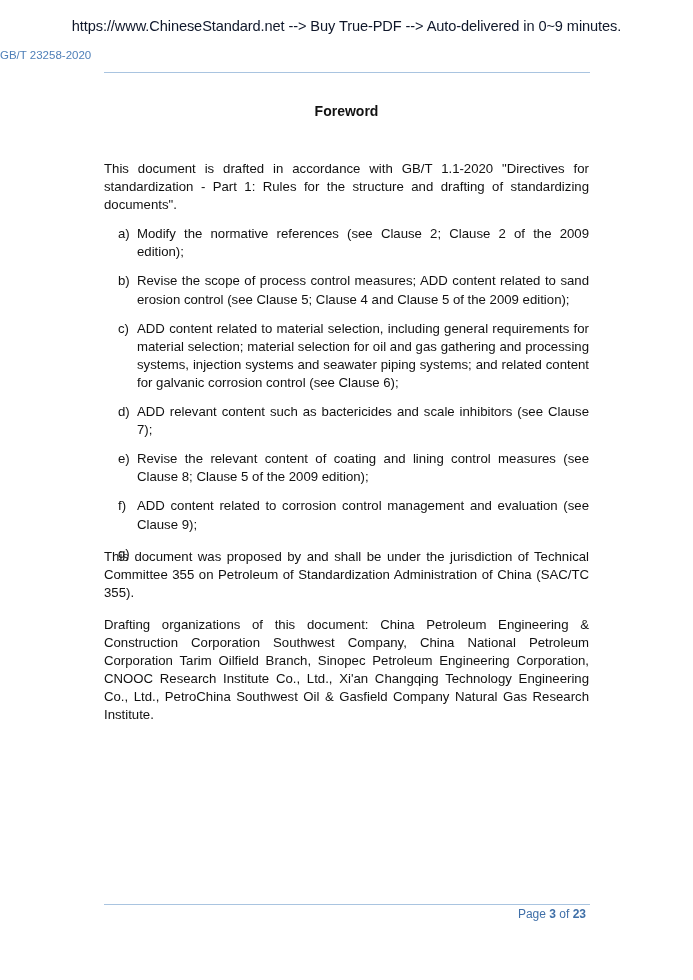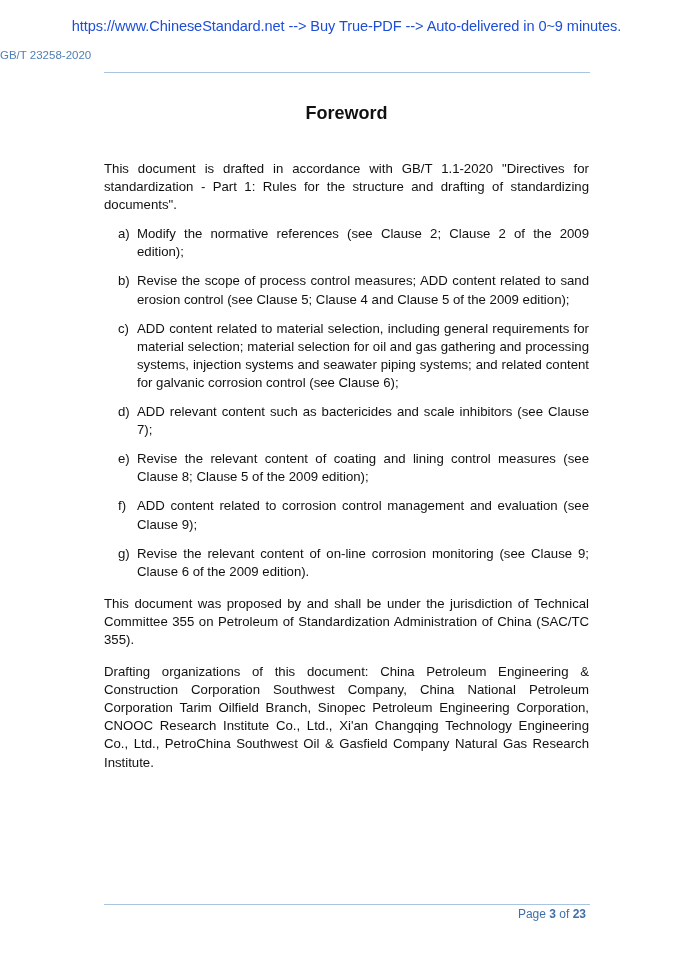--- a/index.html
+++ b/index.html
@@ -1,21 +1,21 @@
 <!DOCTYPE html>
 <html><head>
   <meta charset="utf-8">
   <style>
     html, body { margin: 0; padding: 0; background: #ffffff; }
     body { width: 693px; height: 980px; position: relative; overflow: hidden; font-family: "Liberation Sans", sans-serif; color: #111; }
     .banner { position: absolute; top: 18px; left: 0; width: 693px; text-align: center; color: #e8141c; font-size: 14.6px; letter-spacing: -0.1px; }
-    .banner a { color: #1d4ed8; text-decoration: none; }
+    .banner a { color: #0f172a; text-decoration: none; }
     .std-code { position: absolute; top: 49px; left: 0; width: 693px; text-align: left; color: #4e7fb8; font-size: 11.5px; }
     .header-rule { position: absolute; top: 72px; left: 104px; width: 486px; height: 1px; background: #a9c4e0; }
-    .title { position: absolute; top: 103px; left: 0; width: 693px; text-align: center; font-weight: bold; font-size: 18px; color: #111; }
+    .title { position: absolute; top: 103px; left: 0; width: 693px; text-align: center; font-weight: bold; font-size: 14px; color: #111; }
     .content { position: absolute; top: 146px; left: 104px; width: 485px; font-size: 13.2px; line-height: 18.1px; }
     .para { text-align: justify; margin: 14px 0 11px 0; }
     .list { margin: 0; padding: 0; list-style: none; }
     .item { position: relative; margin: 0 0 11px 14px; padding-left: 19px; text-align: justify; }
     .item .marker { position: absolute; left: 0; top: 0; }
     .item.c .marker, .item.f .marker { left: 0; }
     .footer-rule { position: absolute; top: 904px; left: 104px; width: 486px; height: 1px; background: #a9c4e0; }
     .footer { position: absolute; top: 907px; left: 108px; width: 478px; font-size: 12px; color: #3f6fa8; }
     .footer .link { color: #3f6fa8; text-decoration: underline; }
     .footer .left { float: left; }
@@ -56,21 +56,20 @@
     <li class="item">
       <span class="marker">e)</span>
       <span>Revise the relevant content of coating and lining control measures (see Clause 8; Clause 5 of the 2009 edition);</span>
     </li>
     <li class="item f">
       <span class="marker">f)</span>
       <span>ADD content related to corrosion control management and evaluation (see Clause 9);</span>
     </li>
     <li class="item">
       <span class="marker">g)</span>
-      <span>Revise the relevant content of on-line corrosion monitoring (see Clause 9; Clause 6 of the 2009 edition).</span>
     </li>
   </ul>
 
   <p class="para">This document was proposed by and shall be under the jurisdiction of Technical Committee 355 on Petroleum of Standardization Administration of China (SAC/TC 355).</p>
   <p class="para">Drafting organizations of this document: China Petroleum Engineering &amp; Construction Corporation Southwest Company, China National Petroleum Corporation Tarim Oilfield Branch, Sinopec Petroleum Engineering Corporation, CNOOC Research Institute Co., Ltd., Xi'an Changqing Technology Engineering Co., Ltd., PetroChina Southwest Oil &amp; Gasfield Company Natural Gas Research Institute.</p>
 </div>
 
 <div class="footer-rule"></div>
 <div class="footer">
   <span class="right">

